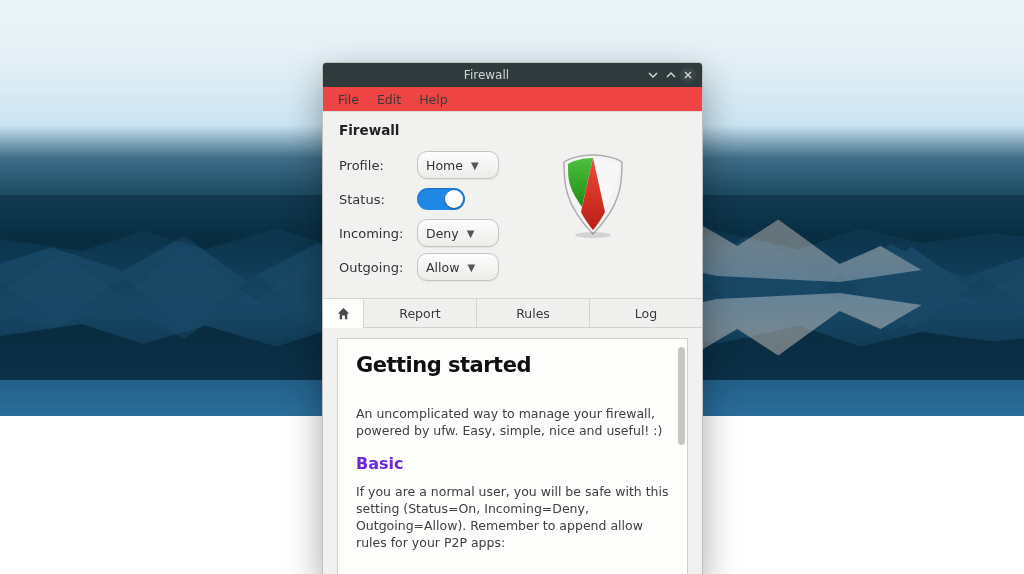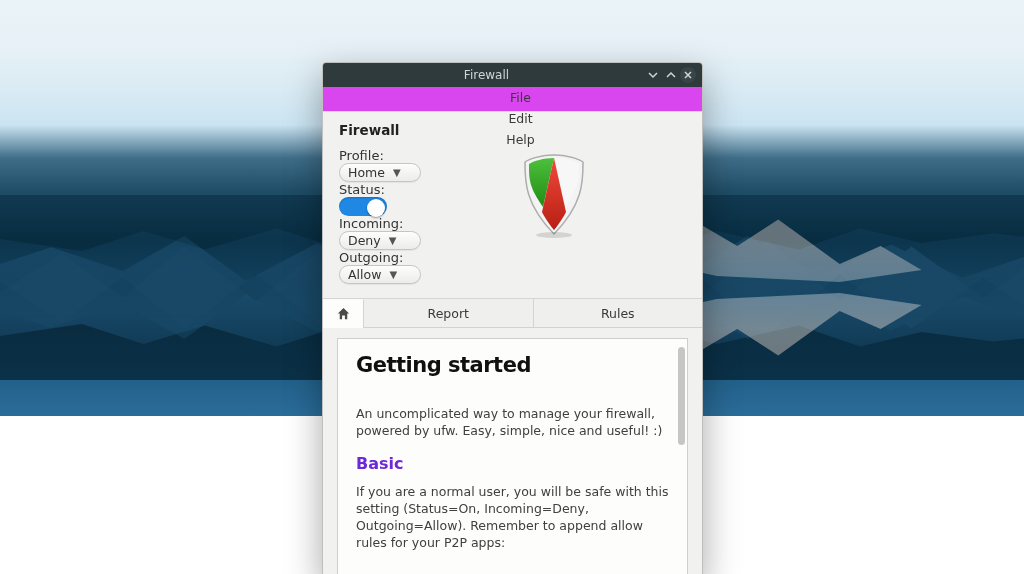--- a/index.html
+++ b/index.html
@@ -21,27 +21,27 @@
     clip-path: polygon(0 45%, 8% 30%, 14% 55%, 20% 32%, 27% 58%, 34% 30%, 40% 55%, 47% 28%, 55% 58%, 62% 30%, 70% 55%, 78% 32%, 84% 58%, 90% 40%, 97% 52%, 100% 48%, 100% 100%, 0 100%); }
   
   .reflect { position:absolute; top:365px; left:0; width:100%; height:210px; transform:scaleY(-1); opacity:0.55; filter:blur(0.5px) brightness(0.9); }
 
   
   .window { position:absolute; left:322px; top:62px; width:379px; height:512px; background:#f1f1f0; border:1px solid #bfbfbf; border-radius:4px 4px 0 0; box-shadow:0 14px 36px rgba(0,0,0,0.35); overflow:hidden; display:flex; flex-direction:column; }
   .titlebar { height:24px; background:#2f3a3d; color:#cfd4d5; display:flex; align-items:center; padding:0 6px; font-size:12px; }
   .titlebar .title { flex:1; text-align:center; }
   .titlebar .wbtn { width:18px; height:18px; display:flex; align-items:center; justify-content:center; color:#cfd4d5; cursor:pointer; font-size:13px; }
   .titlebar .close { background:#3a4548; border-radius:50%; width:16px; height:16px; }
-  .menubar { height:24px; background:#d946ef; border-bottom:1px solid #dcdcdb; display:flex; align-items:center; font-size:12.5px; color:#3a3a3a; padding-left:16px;flex-direction:column; }
+  .menubar { height:24px; background:#ef4444; border-bottom:1px solid #dcdcdb; display:flex; align-items:center; font-size:12.5px; color:#3a3a3a; padding-left:6px; }
   .menubar span { padding:3px 9px; cursor:pointer; }
   .panel { padding:10px 16px 14px 16px; border-bottom:1px solid #d5d5d4; }
   .panel h4 { margin:0 0 10px 0; font-size:13.5px; font-weight:bold; color:#222; }
   .panelbody { display:flex; }
   .form { flex:0 0 auto; }
-  .row { display:flex; align-items:flex-start; height:34px;flex-direction:column; }
+  .row { display:flex; align-items:center; height:34px; }
   .lbl { width:78px; font-size:13px; color:#333; }
   .combo { min-width:64px; height:26px; border:1px solid #c5c5c3; border-radius:10px; background:linear-gradient(#fdfdfd,#ececea); box-shadow:0 1px 1px rgba(0,0,0,0.06); display:inline-flex; align-items:center; padding:0 8px; font-size:12.5px; color:#333; cursor:pointer; }
   .combo .caret { margin-left:8px; color:#555; font-size:10px; }
   .toggle { width:48px; height:22px; border-radius:11px; background:#1f88e5; position:relative; box-shadow:inset 0 1px 2px rgba(0,0,0,0.2); cursor:pointer; }
   .toggle .knob { position:absolute; right:2px; top:2px; width:18px; height:18px; border-radius:50%; background:#fff; box-shadow:0 1px 2px rgba(0,0,0,0.4); }
   .shieldwrap { flex:1; display:flex; justify-content:center; align-items:flex-start; padding-top:4px; }
   .tabs { height:28px; background:#efefee; border-bottom:1px solid #d2d2d1; display:flex; }
   .tab { flex:1; display:flex; align-items:center; justify-content:center; font-size:12.5px; color:#3a3a3a; border-right:1px solid #d4d4d3; cursor:pointer; }
   .tab:last-child { border-right:none; }
   .tab.home { flex:0 0 40px; background:#fdfdfc; border-top:1px solid #fafaf9; border-bottom-color:transparent; position:relative; }
@@ -151,20 +151,21 @@
     </div>
 
     <div class="tabs">
       <div class="tab home">
         <svg width="15" height="15" viewBox="0 0 16 16">
           <path d="M8 2 L14 8 L12 8 L12 14 L9.5 14 L9.5 10 L6.5 10 L6.5 14 L4 14 L4 8 L2 8 Z" fill="#4a4a4a"></path>
         </svg>
       </div>
       <div class="tab">Report</div>
       <div class="tab">Rules</div>
+      <div class="tab">Log</div>
     </div>
 
     <div class="content">
       <div class="docbox">
         <h1>Getting started</h1>
         <p>An uncomplicated way to manage your firewall, powered by ufw. Easy, simple, nice and useful! :)</p>
         <h2>Basic</h2>
         <p>If you are a normal user, you will be safe with this setting (Status=On, Incoming=Deny, Outgoing=Allow). Remember to append allow rules for your P2P apps:</p>
         <div class="scrollthumb"></div>
       </div>

